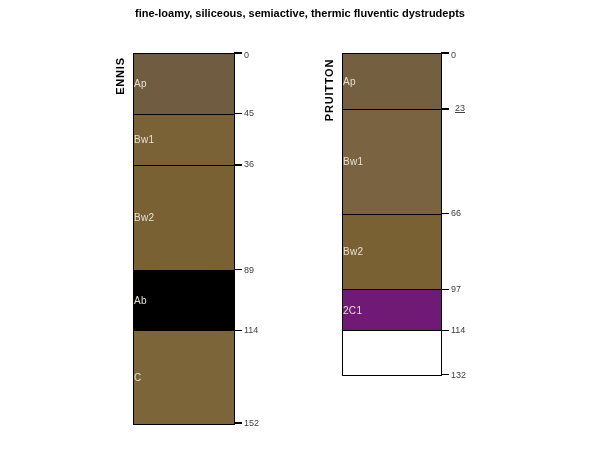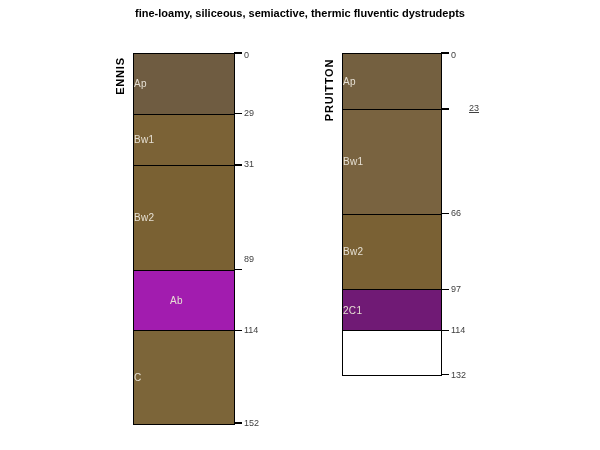--- a/index.html
+++ b/index.html
@@ -75,36 +75,36 @@
 <div class="profile-column" style="left: 133px; top: 53px; width: 100px; height: 369.998px;">
       <div class="horizon" style="top: 0px; height: 60.855px; background: rgb(111, 92, 65);">
         <span class="horizon-label">Ap</span>
       </div>
       <div class="horizon" style="top: 60.855px; height: 51.1182px; background: rgb(123, 98, 54);">
         <span class="horizon-label">Bw1</span>
       </div>
       <div class="horizon" style="top: 111.973px; height: 104.671px; background: rgb(122, 97, 51);">
         <span class="horizon-label">Bw2</span>
       </div>
-      <div class="horizon" style="top: 216.644px; height: 60.855px; background: #a21caf; padding-left: 36px;">
+      <div class="horizon" style="top: 216.644px; height: 60.855px; background: #000000;">
         <span class="horizon-label">Ab</span>
       </div>
       <div class="horizon last" style="top: 277.499px; height: 92.4996px; background: rgb(124, 101, 57);">
         <span class="horizon-label">C</span>
       </div>
     </div>
     <div class="profile-id-label" style="left: 20px; top: 69px;">ENNIS</div>
     <div class="depth-tick-line" style="left: 234px; width: 8px; top: 52.4px;"></div>
     <div class="depth-tick-label" style="left: 244px; top: 50px;">0</div>
     <div class="depth-tick-line" style="left: 234px; width: 8px; top: 113.255px;"></div>
-    <div class="depth-tick-label" style="left: 244px; top: 108.355px;">29</div>
+    <div class="depth-tick-label" style="left: 244px; top: 108.355px;">45</div>
     <div class="depth-tick-line" style="left: 234px; width: 8px; top: 164.373px;"></div>
-    <div class="depth-tick-label" style="left: 244px; top: 159.473px;">31</div>
+    <div class="depth-tick-label" style="left: 244px; top: 159.473px;">36</div>
     <div class="depth-tick-line" style="left: 234px; width: 8px; top: 269.044px;"></div>
-    <div class="depth-tick-label" style="left: 244px; top: 254px;">89</div>
+    <div class="depth-tick-label" style="left: 244px; top: 265px;">89</div>
     <div class="depth-tick-line" style="left: 234px; width: 8px; top: 329.899px;"></div>
     <div class="depth-tick-label" style="left: 244px; top: 324.999px;">114</div>
     <div class="depth-tick-line" style="left: 234px; width: 8px; top: 422.398px;"></div>
     <div class="depth-tick-label" style="left: 244px; top: 418.498px;">152</div>
     <div class="profile-column" style="left: 342px; top: 53px; width: 98px; height: 321.314px;">
       <div class="horizon" style="top: 0px; height: 55.9866px; background: rgb(116, 96, 64);">
         <span class="horizon-label">Ap</span>
       </div>
       <div class="horizon" style="top: 55.9866px; height: 104.671px; background: rgb(121, 99, 64);">
         <span class="horizon-label">Bw1</span>
@@ -113,21 +113,21 @@
         <span class="horizon-label">Bw2</span>
       </div>
       <div class="horizon" style="top: 236.117px; height: 41.3814px; background: #701a75;">
         <span class="horizon-label">2C1</span>
       </div>
     </div>
     <div class="profile-id-label" style="left: 229px; top: 83px;">PRUITTON</div>
     <div class="depth-tick-line" style="left: 441px; width: 8px; top: 52.4px;"></div>
     <div class="depth-tick-label" style="left: 451px; top: 50px;">0</div>
     <div class="depth-tick-line" style="left: 441px; width: 8px; top: 108.387px;"></div>
-    <div class="depth-tick-label" style="left: 469px; top: 103.487px; text-decoration: underline;">23</div>
+    <div class="depth-tick-label" style="left: 455px; top: 103.487px; text-decoration: underline;">23</div>
     <div class="depth-tick-line" style="left: 441px; width: 8px; top: 213.057px;"></div>
     <div class="depth-tick-label" style="left: 451px; top: 208.157px;">66</div>
     <div class="depth-tick-line" style="left: 441px; width: 8px; top: 288.517px;"></div>
     <div class="depth-tick-label" style="left: 451px; top: 283.617px;">97</div>
     <div class="depth-tick-line" style="left: 441px; width: 8px; top: 329.899px;"></div>
     <div class="depth-tick-label" style="left: 451px; top: 324.999px;">114</div>
     <div class="depth-tick-line" style="left: 441px; width: 8px; top: 373.714px;"></div>
     <div class="depth-tick-label" style="left: 451px; top: 369.814px;">132</div>
   </div>
 

